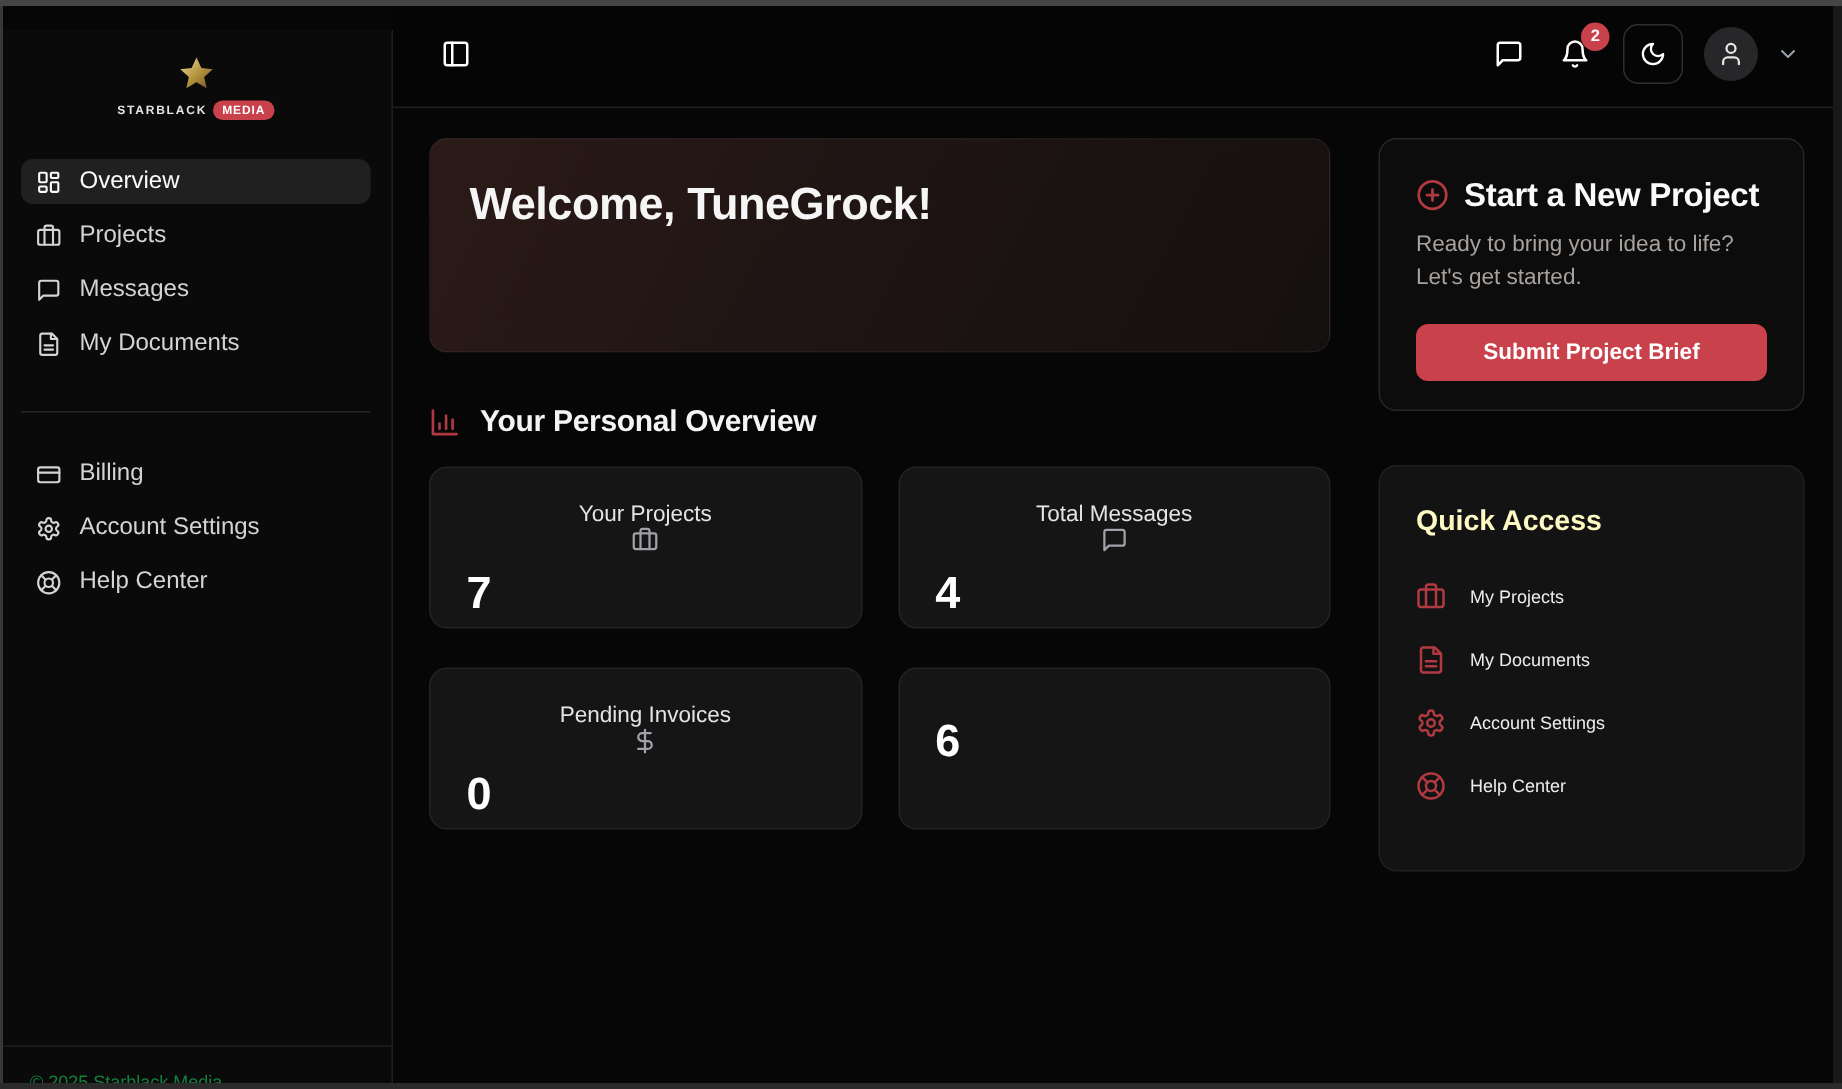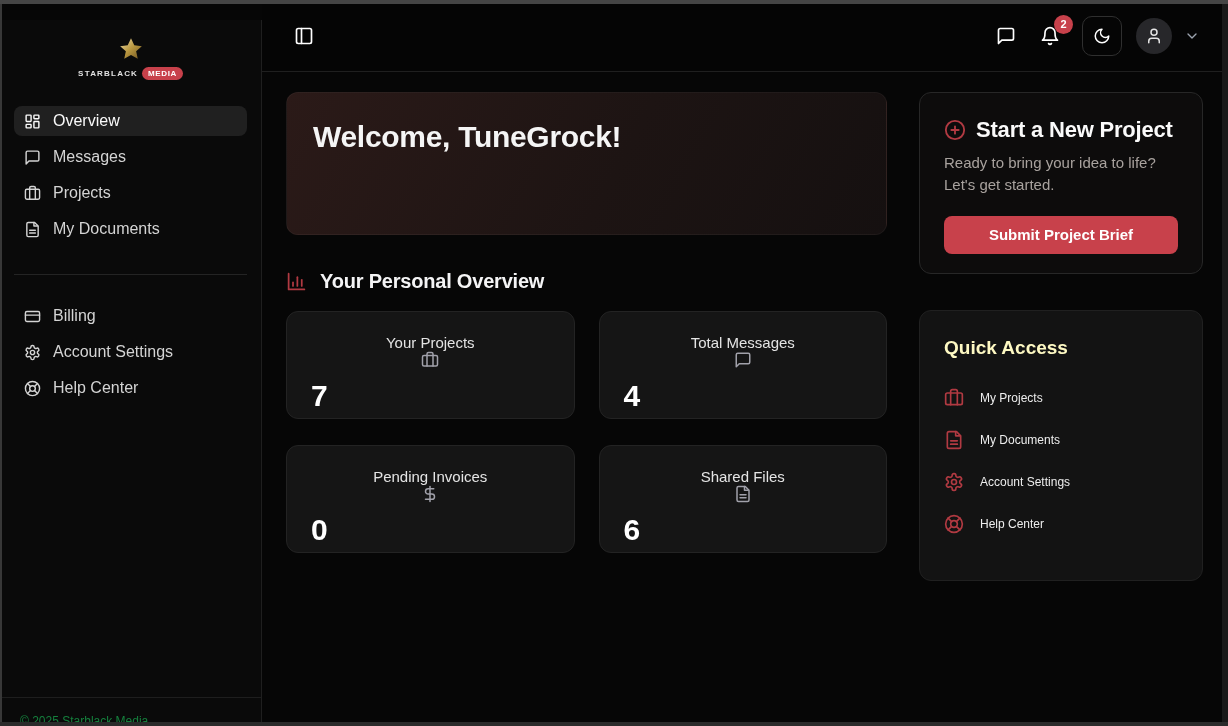--- a/index.html
+++ b/index.html
@@ -112,33 +112,33 @@
               <rect x="14" y="3" width="7" height="5" rx="1"></rect>
               <rect x="14" y="12" width="7" height="9" rx="1"></rect>
               <rect x="3" y="16" width="7" height="5" rx="1"></rect>
             </svg>
         </span>
         <span class="nav-label">Overview</span>
       </a>
       <a class="nav-item">
         <span class="nav-icon">
           <svg viewBox="0 0 24 24" fill="none" stroke="currentColor" stroke-width="2" stroke-linecap="round" stroke-linejoin="round">
-              <path d="M21 15a2 2 0 0 1-2 2H7l-4 4V5a2 2 0 0 1 2-2h14a2 2 0 0 1 2 2z"></path>
-            </svg>
-        </span>
-        <span class="nav-label">Messages</span>
-      </a>
-      <a class="nav-item">
-        <span class="nav-icon">
-          <svg viewBox="0 0 24 24" fill="none" stroke="currentColor" stroke-width="2" stroke-linecap="round" stroke-linejoin="round">
               <path d="M16 20V4a2 2 0 0 0-2-2h-4a2 2 0 0 0-2 2v16"></path>
               <rect x="2" y="6" width="20" height="14" rx="2"></rect>
             </svg>
         </span>
         <span class="nav-label">Projects</span>
+      </a>
+      <a class="nav-item">
+        <span class="nav-icon">
+          <svg viewBox="0 0 24 24" fill="none" stroke="currentColor" stroke-width="2" stroke-linecap="round" stroke-linejoin="round">
+              <path d="M21 15a2 2 0 0 1-2 2H7l-4 4V5a2 2 0 0 1 2-2h14a2 2 0 0 1 2 2z"></path>
+            </svg>
+        </span>
+        <span class="nav-label">Messages</span>
       </a>
       <a class="nav-item">
         <span class="nav-icon">
           <svg viewBox="0 0 24 24" fill="none" stroke="currentColor" stroke-width="2" stroke-linecap="round" stroke-linejoin="round">
               <path d="M15 2H6a2 2 0 0 0-2 2v16a2 2 0 0 0 2 2h12a2 2 0 0 0 2-2V7Z"></path>
               <path d="M14 2v5h5"></path>
               <path d="M16 13H8"></path>
               <path d="M16 17H8"></path>
             </svg>
         </span>
@@ -290,31 +290,20 @@
               <span style="display:flex;">
                   <svg viewBox="0 0 24 24" fill="none" stroke="currentColor" stroke-width="2" stroke-linecap="round" stroke-linejoin="round" style="width:18px;height:18px;color:#a1a1aa;">
                     <line x1="12" y1="2" x2="12" y2="22"></line>
                     <path d="M17 5H9.5a3.5 3.5 0 0 0 0 7h5a3.5 3.5 0 0 1 0 7H6"></path>
                   </svg>
                 </span>
             </div>
             <div class="stat-value">0</div>
           </div>
           <div class="stat-card">
-            <div class="stat-top">
-              <span class="stat-label">Shared Files</span>
-              <span style="display:flex;">
-                  <svg viewBox="0 0 24 24" fill="none" stroke="currentColor" stroke-width="2" stroke-linecap="round" stroke-linejoin="round" style="width:18px;height:18px;color:#a1a1aa;">
-                    <path d="M15 2H6a2 2 0 0 0-2 2v16a2 2 0 0 0 2 2h12a2 2 0 0 0 2-2V7Z"></path>
-                    <path d="M14 2v5h5"></path>
-                    <path d="M16 13H8"></path>
-                    <path d="M16 17H8"></path>
-                  </svg>
-                </span>
-            </div>
             <div class="stat-value">6</div>
           </div>
         </div>
       </div>
 
       <div class="col-right">
         <section class="np-card">
           <div class="np-head">
             <span style="display:flex;">
               <svg viewBox="0 0 24 24" fill="none" stroke="currentColor" stroke-width="2" stroke-linecap="round" stroke-linejoin="round" style="width:22px;height:22px;color:var(--accent2,#b13a42);">

